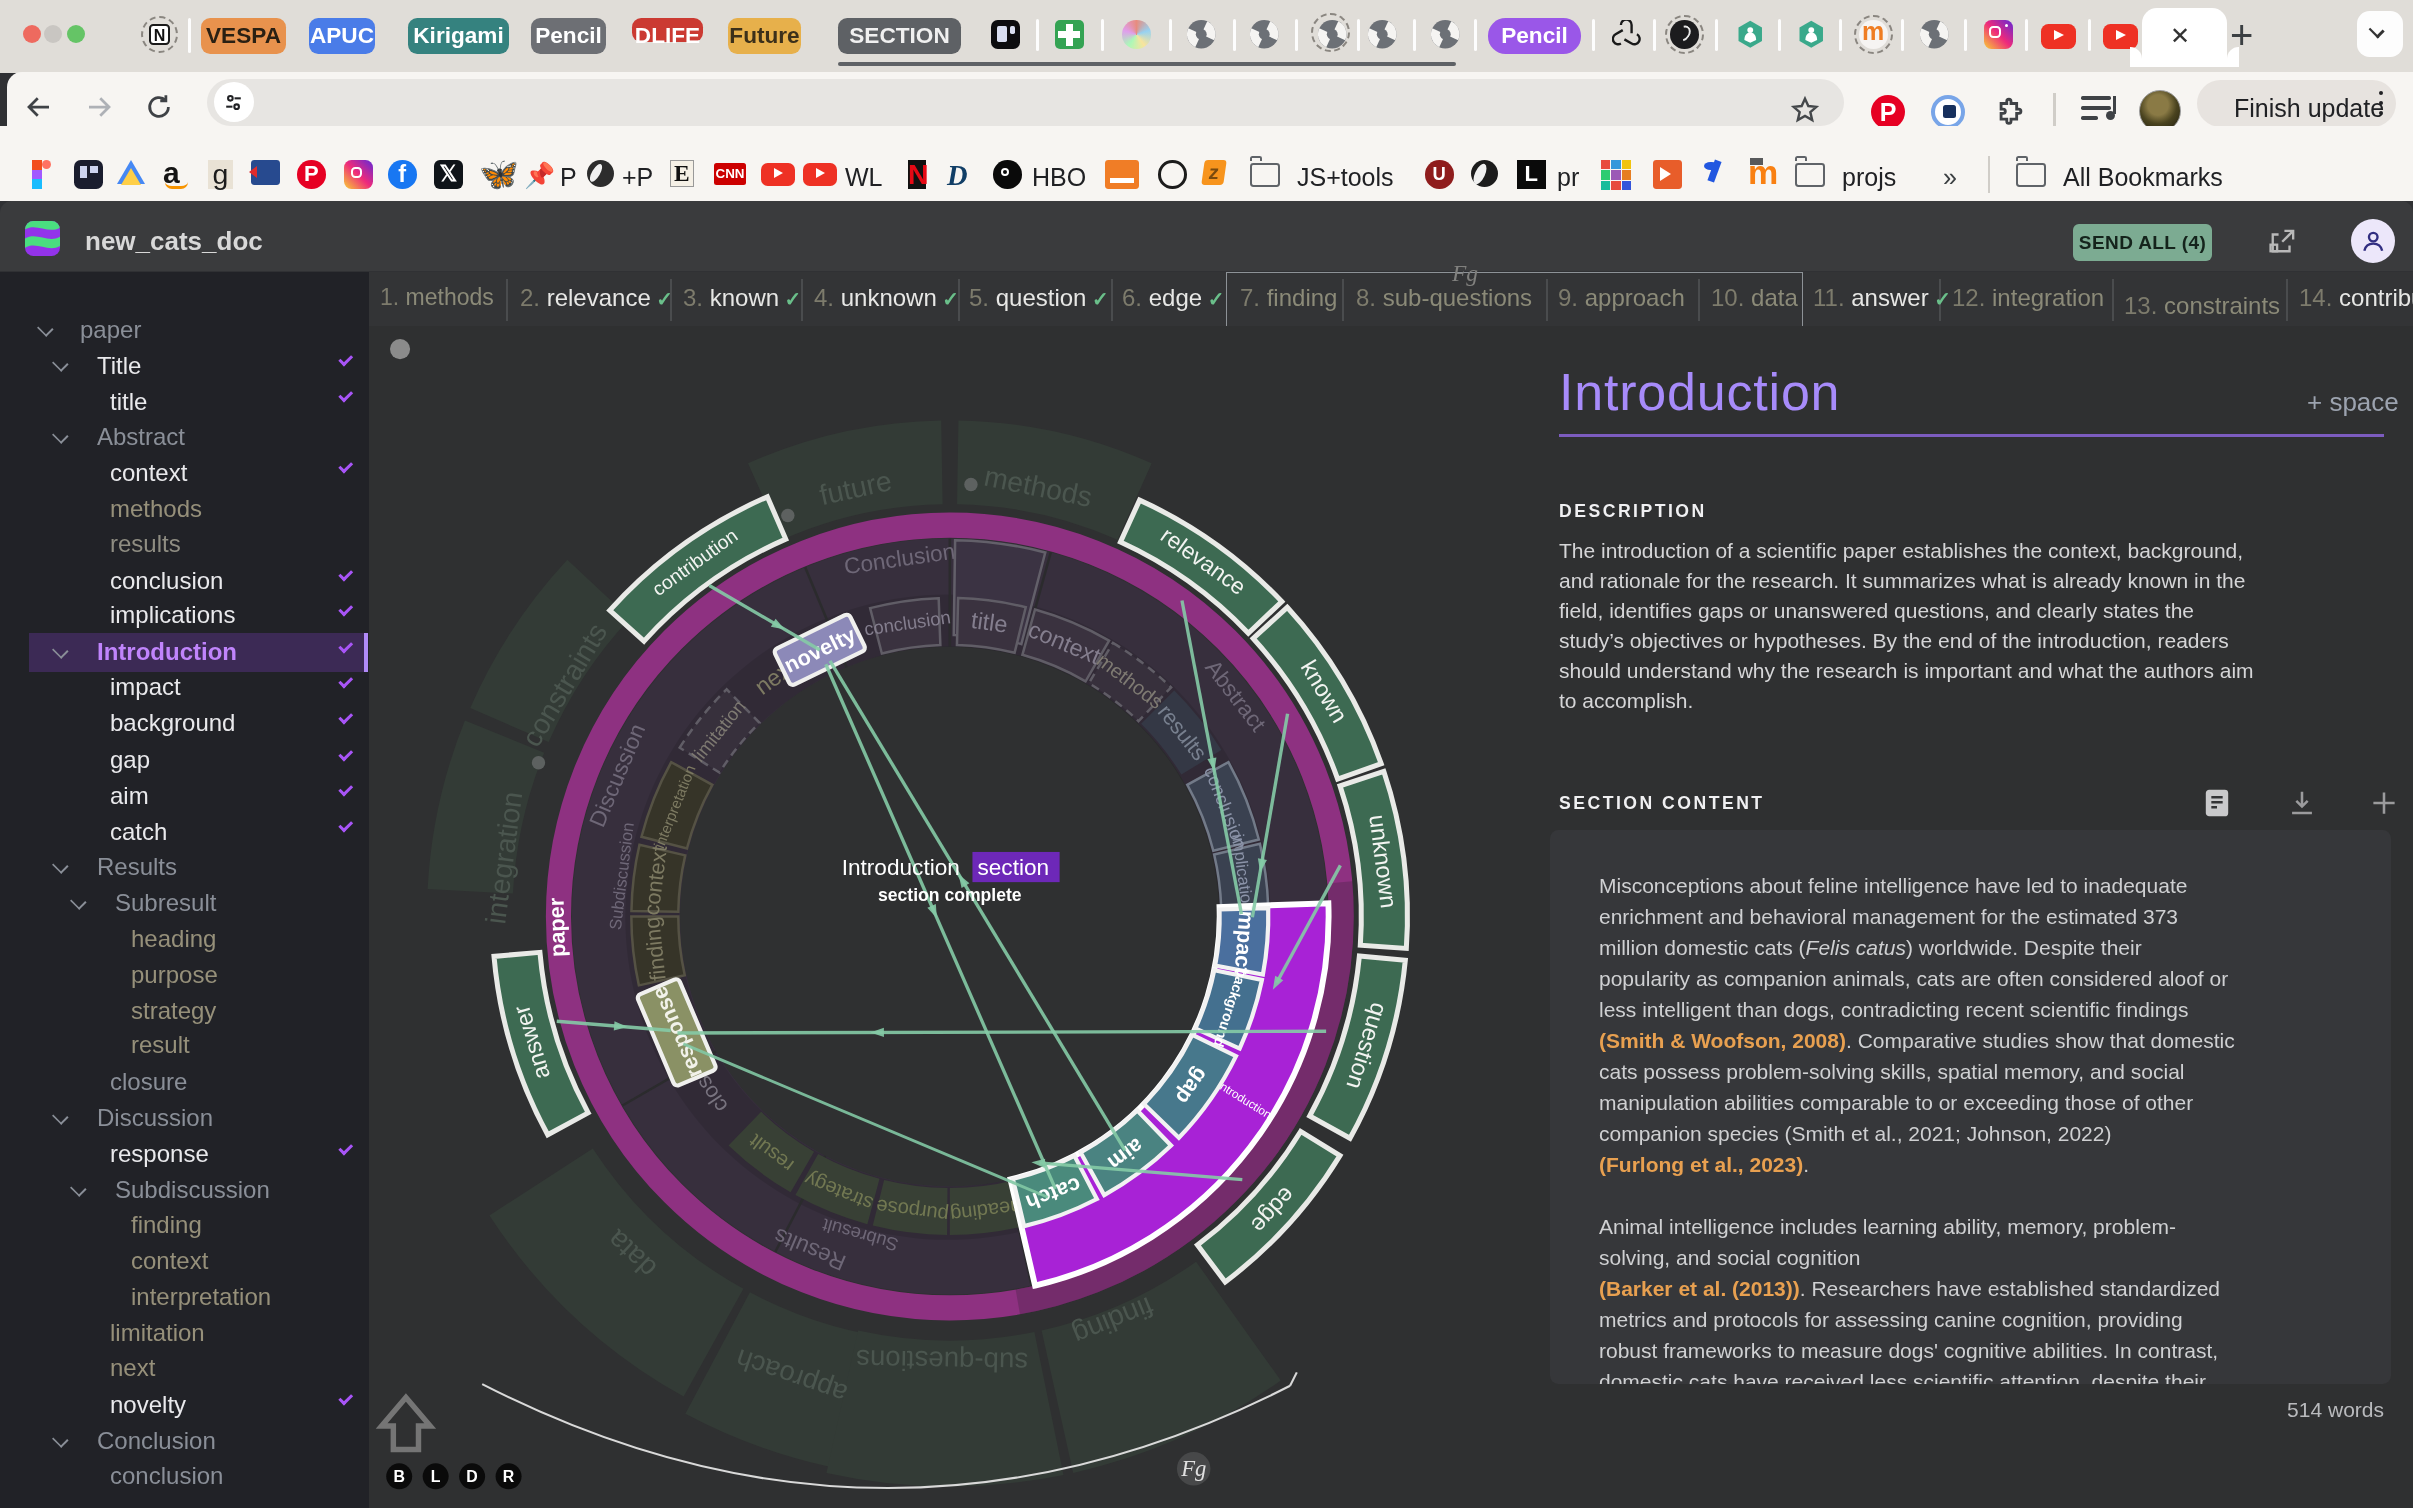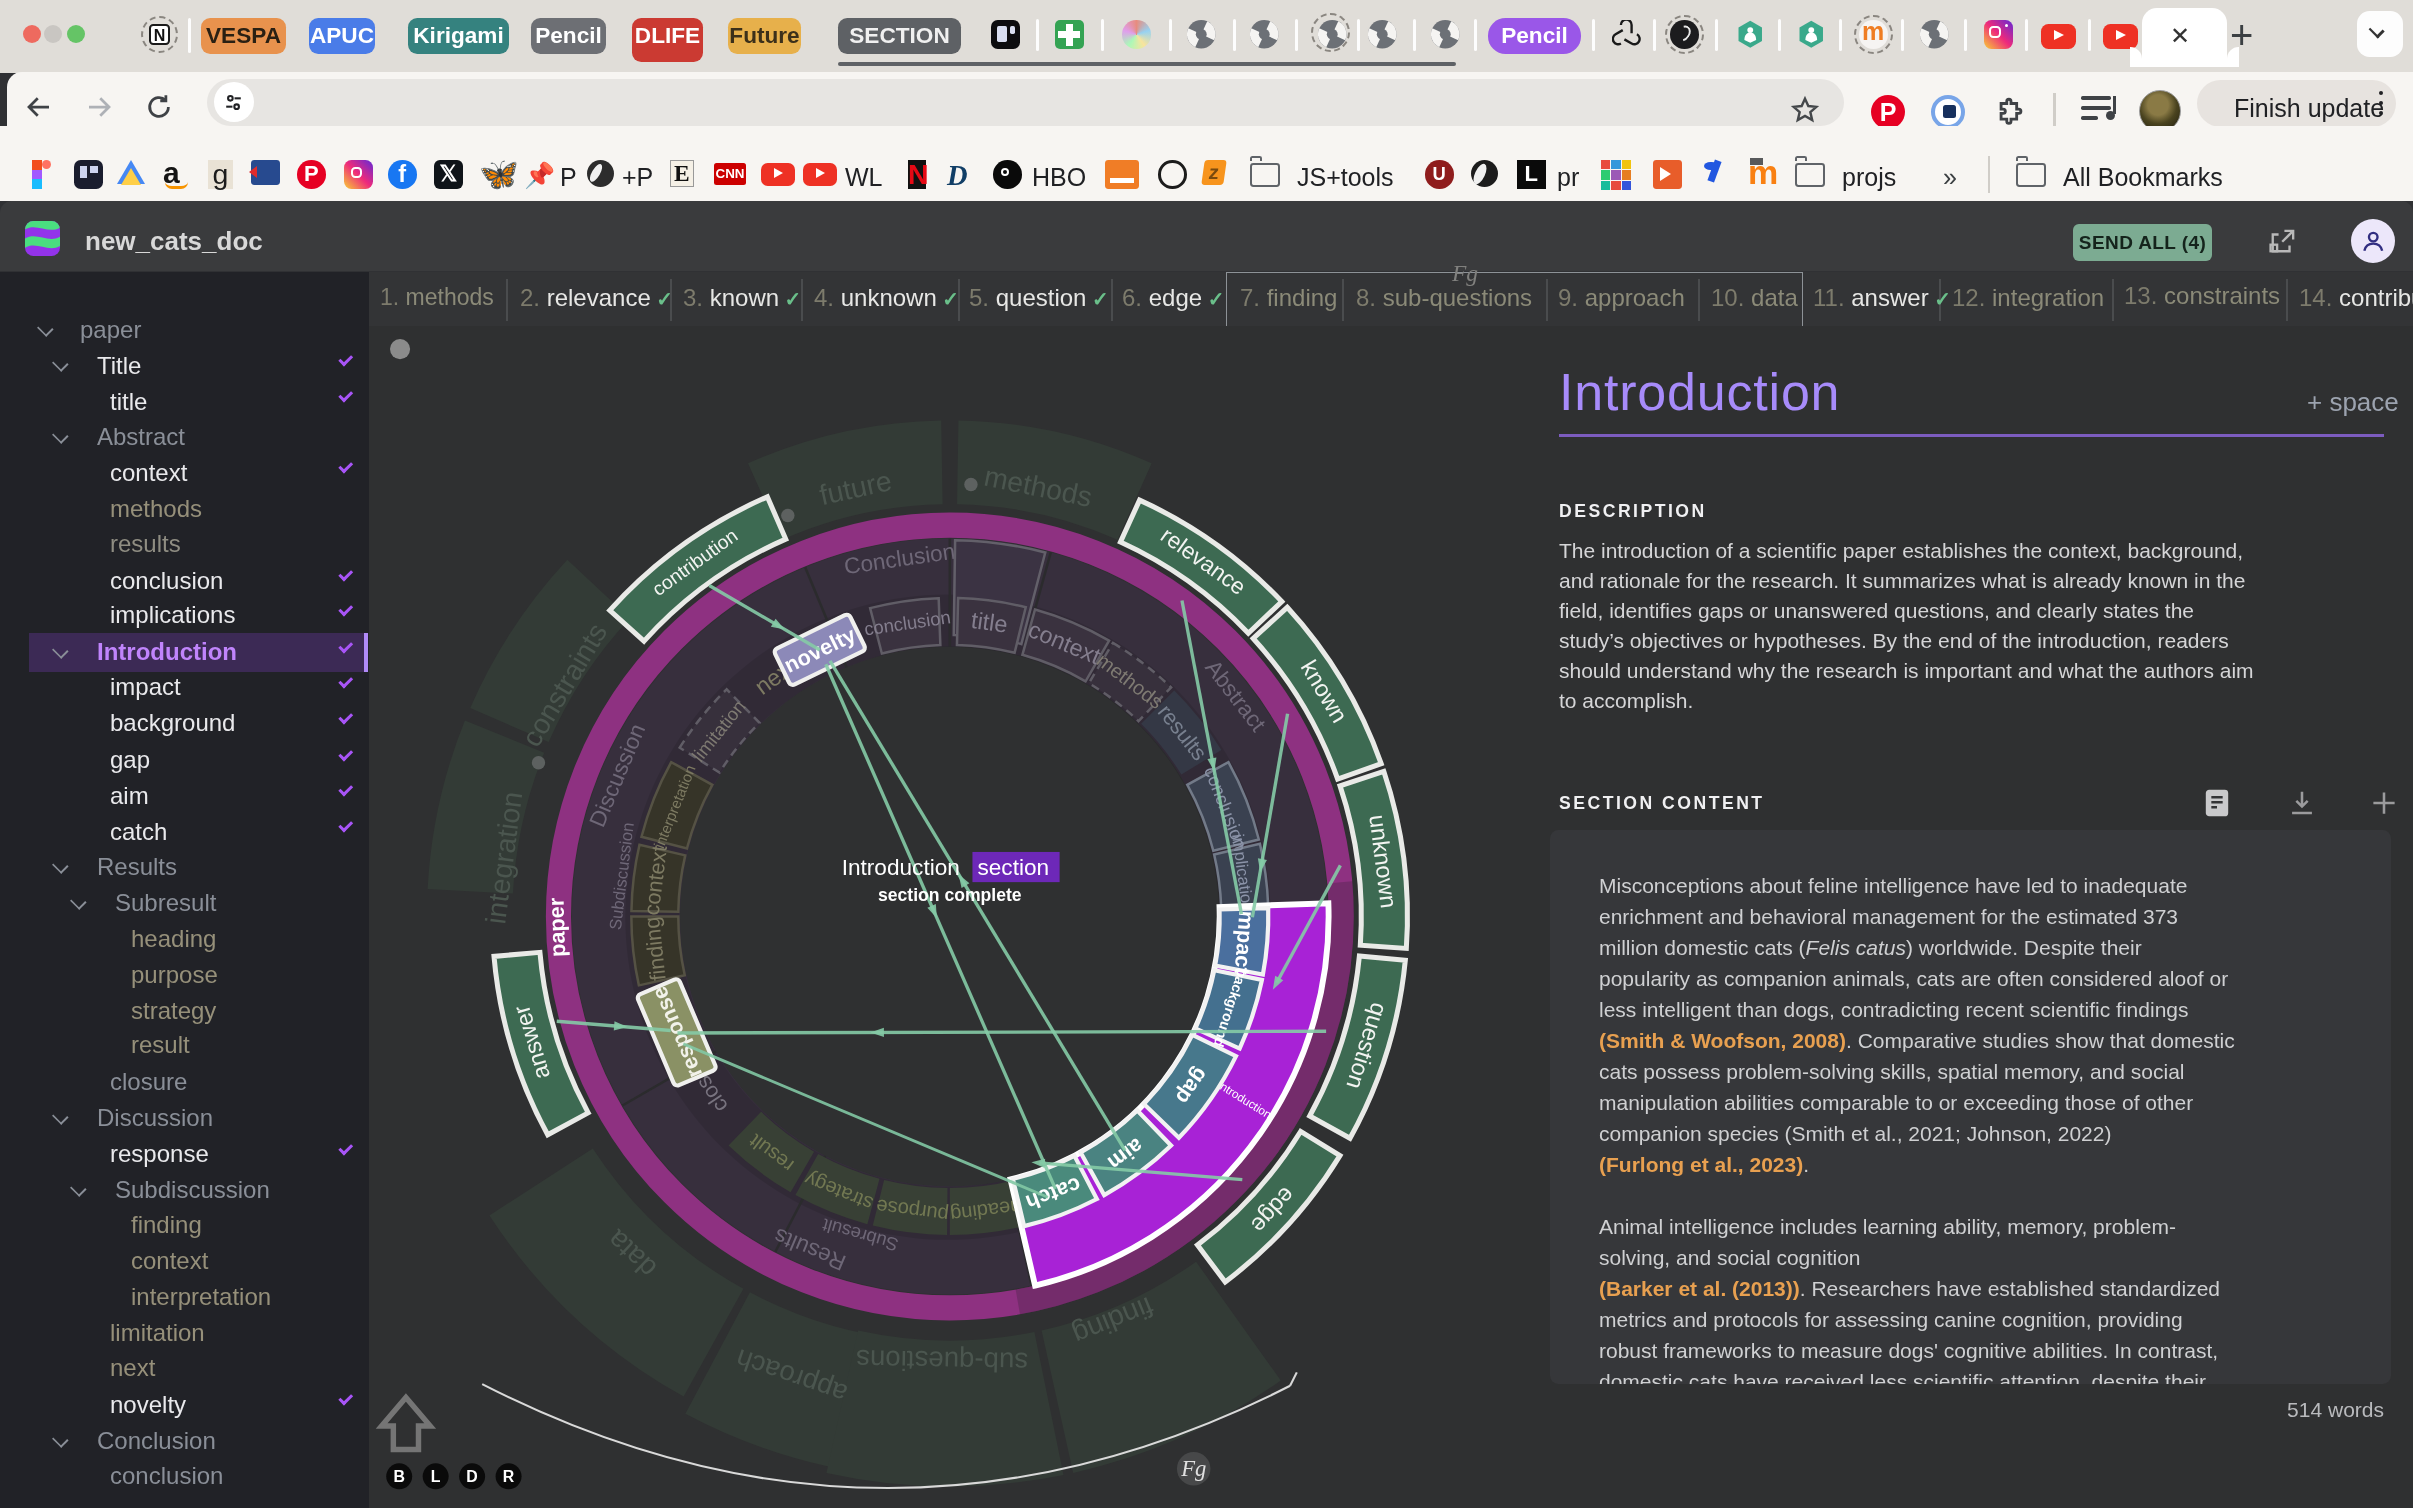--- a/index.html
+++ b/index.html
@@ -11,21 +11,21 @@
     <div style="position:absolute;left:22.6px;top:25px;width:18.4px;height:18.4px;border-radius:50%;background:#ee6a5f"></div>
     <div style="position:absolute;left:44px;top:25px;width:18.4px;height:18.4px;border-radius:50%;background:#c9c6c2"></div>
     <div style="position:absolute;left:67px;top:25px;width:18.4px;height:18.4px;border-radius:50%;background:#65c466"></div>
     <div style="position:absolute;left:141px;top:16px;width:37px;height:37px;border:2.1px dashed #8a8680;border-radius:50%"></div>
     <div style="position:absolute;left:149px;top:23.5px;width:21px;height:21px;background:#fff;border:2.1px solid #1a1a1a;border-radius:4.2px;color:#111;font-weight:bold;font-size:16px;text-align:center;line-height:19px">N</div>
     <div style="position:absolute;left:188px;top:17.6px;width:2.5px;height:35px;background:#fdfdfd;border-radius:1.7px"></div>
     <div style="position:absolute;left:201px;top:17.6px;width:85px;height:36px;border-radius:9.2px;background:#e8924d;color:#2a2013;font-size:22.6px;font-weight:bold;text-align:center;line-height:36px">VESPA</div>
     <div style="position:absolute;left:309px;top:17.6px;width:66px;height:36px;border-radius:9.2px;background:#4a7ce8;color:#fff;font-size:22.6px;font-weight:bold;text-align:center;line-height:36px">APUC</div>
     <div style="position:absolute;left:408px;top:17.6px;width:101px;height:36px;border-radius:9.2px;background:#35827f;color:#fff;font-size:22.6px;font-weight:bold;text-align:center;line-height:36px">Kirigami</div>
     <div style="position:absolute;left:531px;top:17.6px;width:75px;height:36px;border-radius:9.2px;background:#6d6f74;color:#fff;font-size:22.6px;font-weight:bold;text-align:center;line-height:36px">Pencil</div>
-    <div style="position:absolute;left:632px;top:17.6px;width:71px;height:44px;border-radius:9.2px;background:#cb3a32;color:#fff;font-size:22.6px;font-weight:bold;text-align:center;line-height:36px">DLIFE</div>
+    <div style="position:absolute;left:632px;top:17.6px;width:71px;height:24px;border-radius:9.2px;background:#cb3a32;color:#fff;font-size:22.6px;font-weight:bold;text-align:center;line-height:36px">DLIFE</div>
     <div style="position:absolute;left:728px;top:17.6px;width:73px;height:36px;border-radius:9.2px;background:#e7b04b;color:#3c301a;font-size:22.6px;font-weight:bold;text-align:center;line-height:36px">Future</div>
     <div style="position:absolute;left:838px;top:17.6px;width:123px;height:36px;border-radius:9.2px;background:#5e6165;color:#f0f0f0;font-size:22.6px;font-weight:bold;text-align:center;line-height:36px">SECTION</div>
     <div style="position:absolute;left:838px;top:62px;width:618px;height:4.2px;background:#5e6165;border-radius:2.5px"></div>
     <div style="position:absolute;left:991px;top:20px;width:28.5px;height:28.5px;border-radius:6.7px;background:#0d0d0f"></div>
     <div style="position:absolute;left:997px;top:26px;width:10px;height:16px;background:#d9def0;border-radius:1.7px"></div>
     <div style="position:absolute;left:1010px;top:26px;width:5px;height:8.4px;background:#d9def0;border-radius:1.7px"></div>
     <div style="position:absolute;left:1055px;top:20px;width:28.5px;height:28.5px;border-radius:5px;background:#34a353"></div>
     <div style="position:absolute;left:1066px;top:23.5px;width:6.7px;height:22px;background:#fff"></div>
     <div style="position:absolute;left:1058px;top:31px;width:22px;height:6.7px;background:#fff"></div>
     <div style="position:absolute;left:1122px;top:20px;width:28.5px;height:28.5px;border-radius:50%;background:conic-gradient(#e87a6a,#7ac2e8,#e8d07a,#8ae89a,#d98ae8,#e87a6a);filter:saturate(0.75) brightness(1.1)"></div>
@@ -339,21 +339,21 @@
     <div style="position:absolute;left:314px;top:11.7px;font-size:24px;color:#7d7b6c;white-space:nowrap">3. <span style="color:#e7e7e5">known</span><span style="color:#6abf8a;font-size:20px;font-weight:bold"> ✓</span></div>
     <div style="position:absolute;left:445px;top:11.7px;font-size:24px;color:#7d7b6c;white-space:nowrap">4. <span style="color:#e7e7e5">unknown</span><span style="color:#6abf8a;font-size:20px;font-weight:bold"> ✓</span></div>
     <div style="position:absolute;left:600px;top:11.7px;font-size:24px;color:#7d7b6c;white-space:nowrap">5. <span style="color:#e7e7e5">question</span><span style="color:#6abf8a;font-size:20px;font-weight:bold"> ✓</span></div>
     <div style="position:absolute;left:753px;top:11.7px;font-size:24px;color:#7d7b6c;white-space:nowrap">6. <span style="color:#e7e7e5">edge</span><span style="color:#6abf8a;font-size:20px;font-weight:bold"> ✓</span></div>
     <div style="position:absolute;left:871px;top:11.7px;font-size:24px;color:#7d7b6c;white-space:nowrap">7. <span style="color:#8b8a78">finding</span></div>
     <div style="position:absolute;left:987px;top:11.7px;font-size:24px;color:#7d7b6c;white-space:nowrap">8. <span style="color:#8b8a78">sub-questions</span></div>
     <div style="position:absolute;left:1189px;top:11.7px;font-size:24px;color:#7d7b6c;white-space:nowrap">9. <span style="color:#8b8a78">approach</span></div>
     <div style="position:absolute;left:1342px;top:11.7px;font-size:24px;color:#7d7b6c;white-space:nowrap">10. <span style="color:#8b8a78">data</span></div>
     <div style="position:absolute;left:1444px;top:11.7px;font-size:24px;color:#7d7b6c;white-space:nowrap">11. <span style="color:#e7e7e5">answer</span><span style="color:#6abf8a;font-size:20px;font-weight:bold"> ✓</span></div>
     <div style="position:absolute;left:1583px;top:11.7px;font-size:24px;color:#7d7b6c;white-space:nowrap">12. <span style="color:#8b8a78">integration</span></div>
-    <div style="position:absolute;left:1755px;top:10px;font-size:24px;color:#7d7b6c;white-space:nowrap">13. <span style="color:#8b8a78">constraints</span></div>
+    <div style="position:absolute;left:1755px;top:20px;font-size:24px;color:#7d7b6c;white-space:nowrap">13. <span style="color:#8b8a78">constraints</span></div>
     <div style="position:absolute;left:1930px;top:11.7px;font-size:24px;color:#7d7b6c;white-space:nowrap">14. <span style="color:#e7e7e5">contribu</span></div>
   </div>
 <div style="position:absolute;left:1452px;top:260px;font-size:23.5px;color:#80807e;font-family:'Liberation Serif',serif;font-style:italic;z-index:5">Fg</div>
 <div id="sidebar" style="position:absolute;left:0;top:272px;width:369px;height:1237px;background:#212227;overflow:hidden">
     <div style="position:absolute;left:39px;top:50px;width:12.6px;height:12.6px;border-right:2.1px solid #8a8f98;border-bottom:2.1px solid #8a8f98;transform:rotate(45deg) scale(1,0.8);transform-origin:center"></div>
     <div style="position:absolute;left:80px;top:44px;font-size:24px;color:#8a8f98">paper</div>
     <div style="position:absolute;left:54px;top:85px;width:12.6px;height:12.6px;border-right:2.1px solid #8a8f98;border-bottom:2.1px solid #8a8f98;transform:rotate(45deg) scale(1,0.8);transform-origin:center"></div>
     <div style="position:absolute;left:97px;top:80px;font-size:24px;color:#e9e9ec">Title</div>
     <div style="position:absolute;left:339px;top:83px;width:13.4px;height:7.5px;border-left:3.4px solid #a855f7;border-bottom:3.4px solid #a855f7;transform:rotate(-45deg)"></div>
     <div style="position:absolute;left:110px;top:116px;font-size:24px;color:#e9e9ec">title</div>

